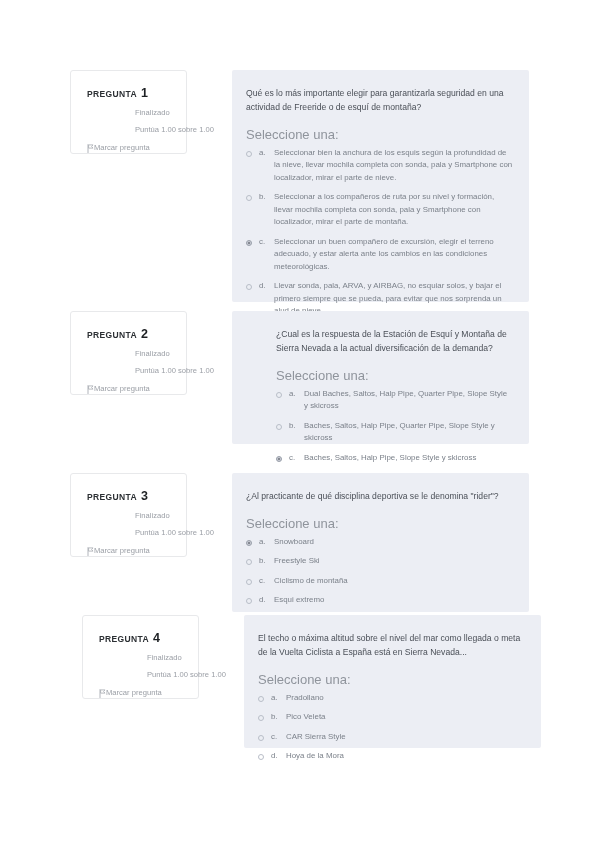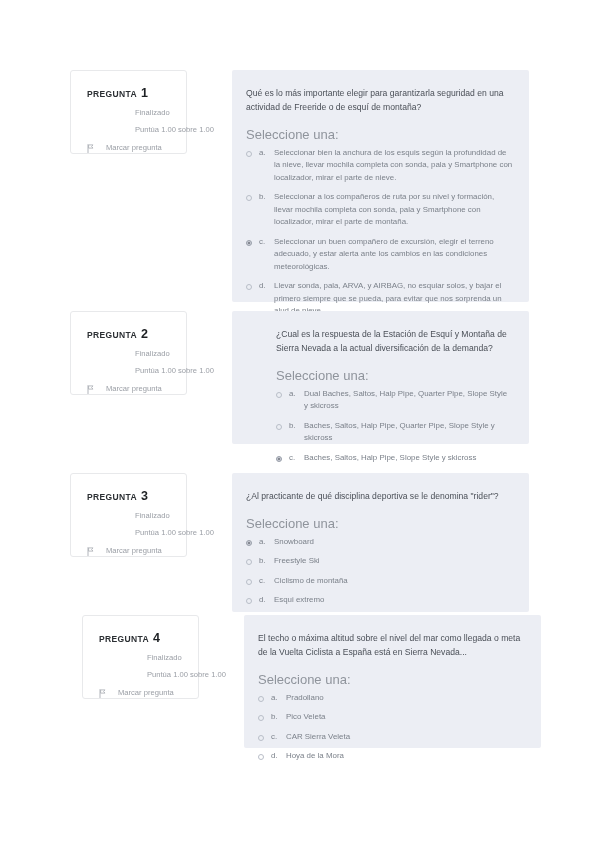--- a/index.html
+++ b/index.html
@@ -69,21 +69,21 @@
     padding-left: 48px;
   }
   .qinfo-flag {
     font-size: 7.6px;
     color: #9a9ea5;
     line-height: 1;
     margin: 0;
     white-space: nowrap;
     display: flex;
     align-items: center;
-    gap: 12px;
+    gap: 0;
   }
   .flag-icon {
     display: inline-block;
     width: 7px;
     height: 9px;
     position: relative;
     flex: 0 0 auto;
   }
   .flag-icon svg { display: block; }
 
@@ -320,21 +320,21 @@
               <span class="ans-text">Pradollano</span>
             </li>
             <li class="answer">
               <span class="radio"></span>
               <span class="ans-letter">b.</span>
               <span class="ans-text">Pico Veleta</span>
             </li>
             <li class="answer">
               <span class="radio"></span>
               <span class="ans-letter">c.</span>
-              <span class="ans-text">CAR Sierra Veleta</span>
+              <span class="ans-text">CAR Sierra Style</span>
             </li>
             <li class="answer">
               <span class="radio"></span>
               <span class="ans-letter">d.</span>
               <span class="ans-text">Hoya de la Mora</span>
             </li>
           </ul>
         </div>
       </div>
     </div>

